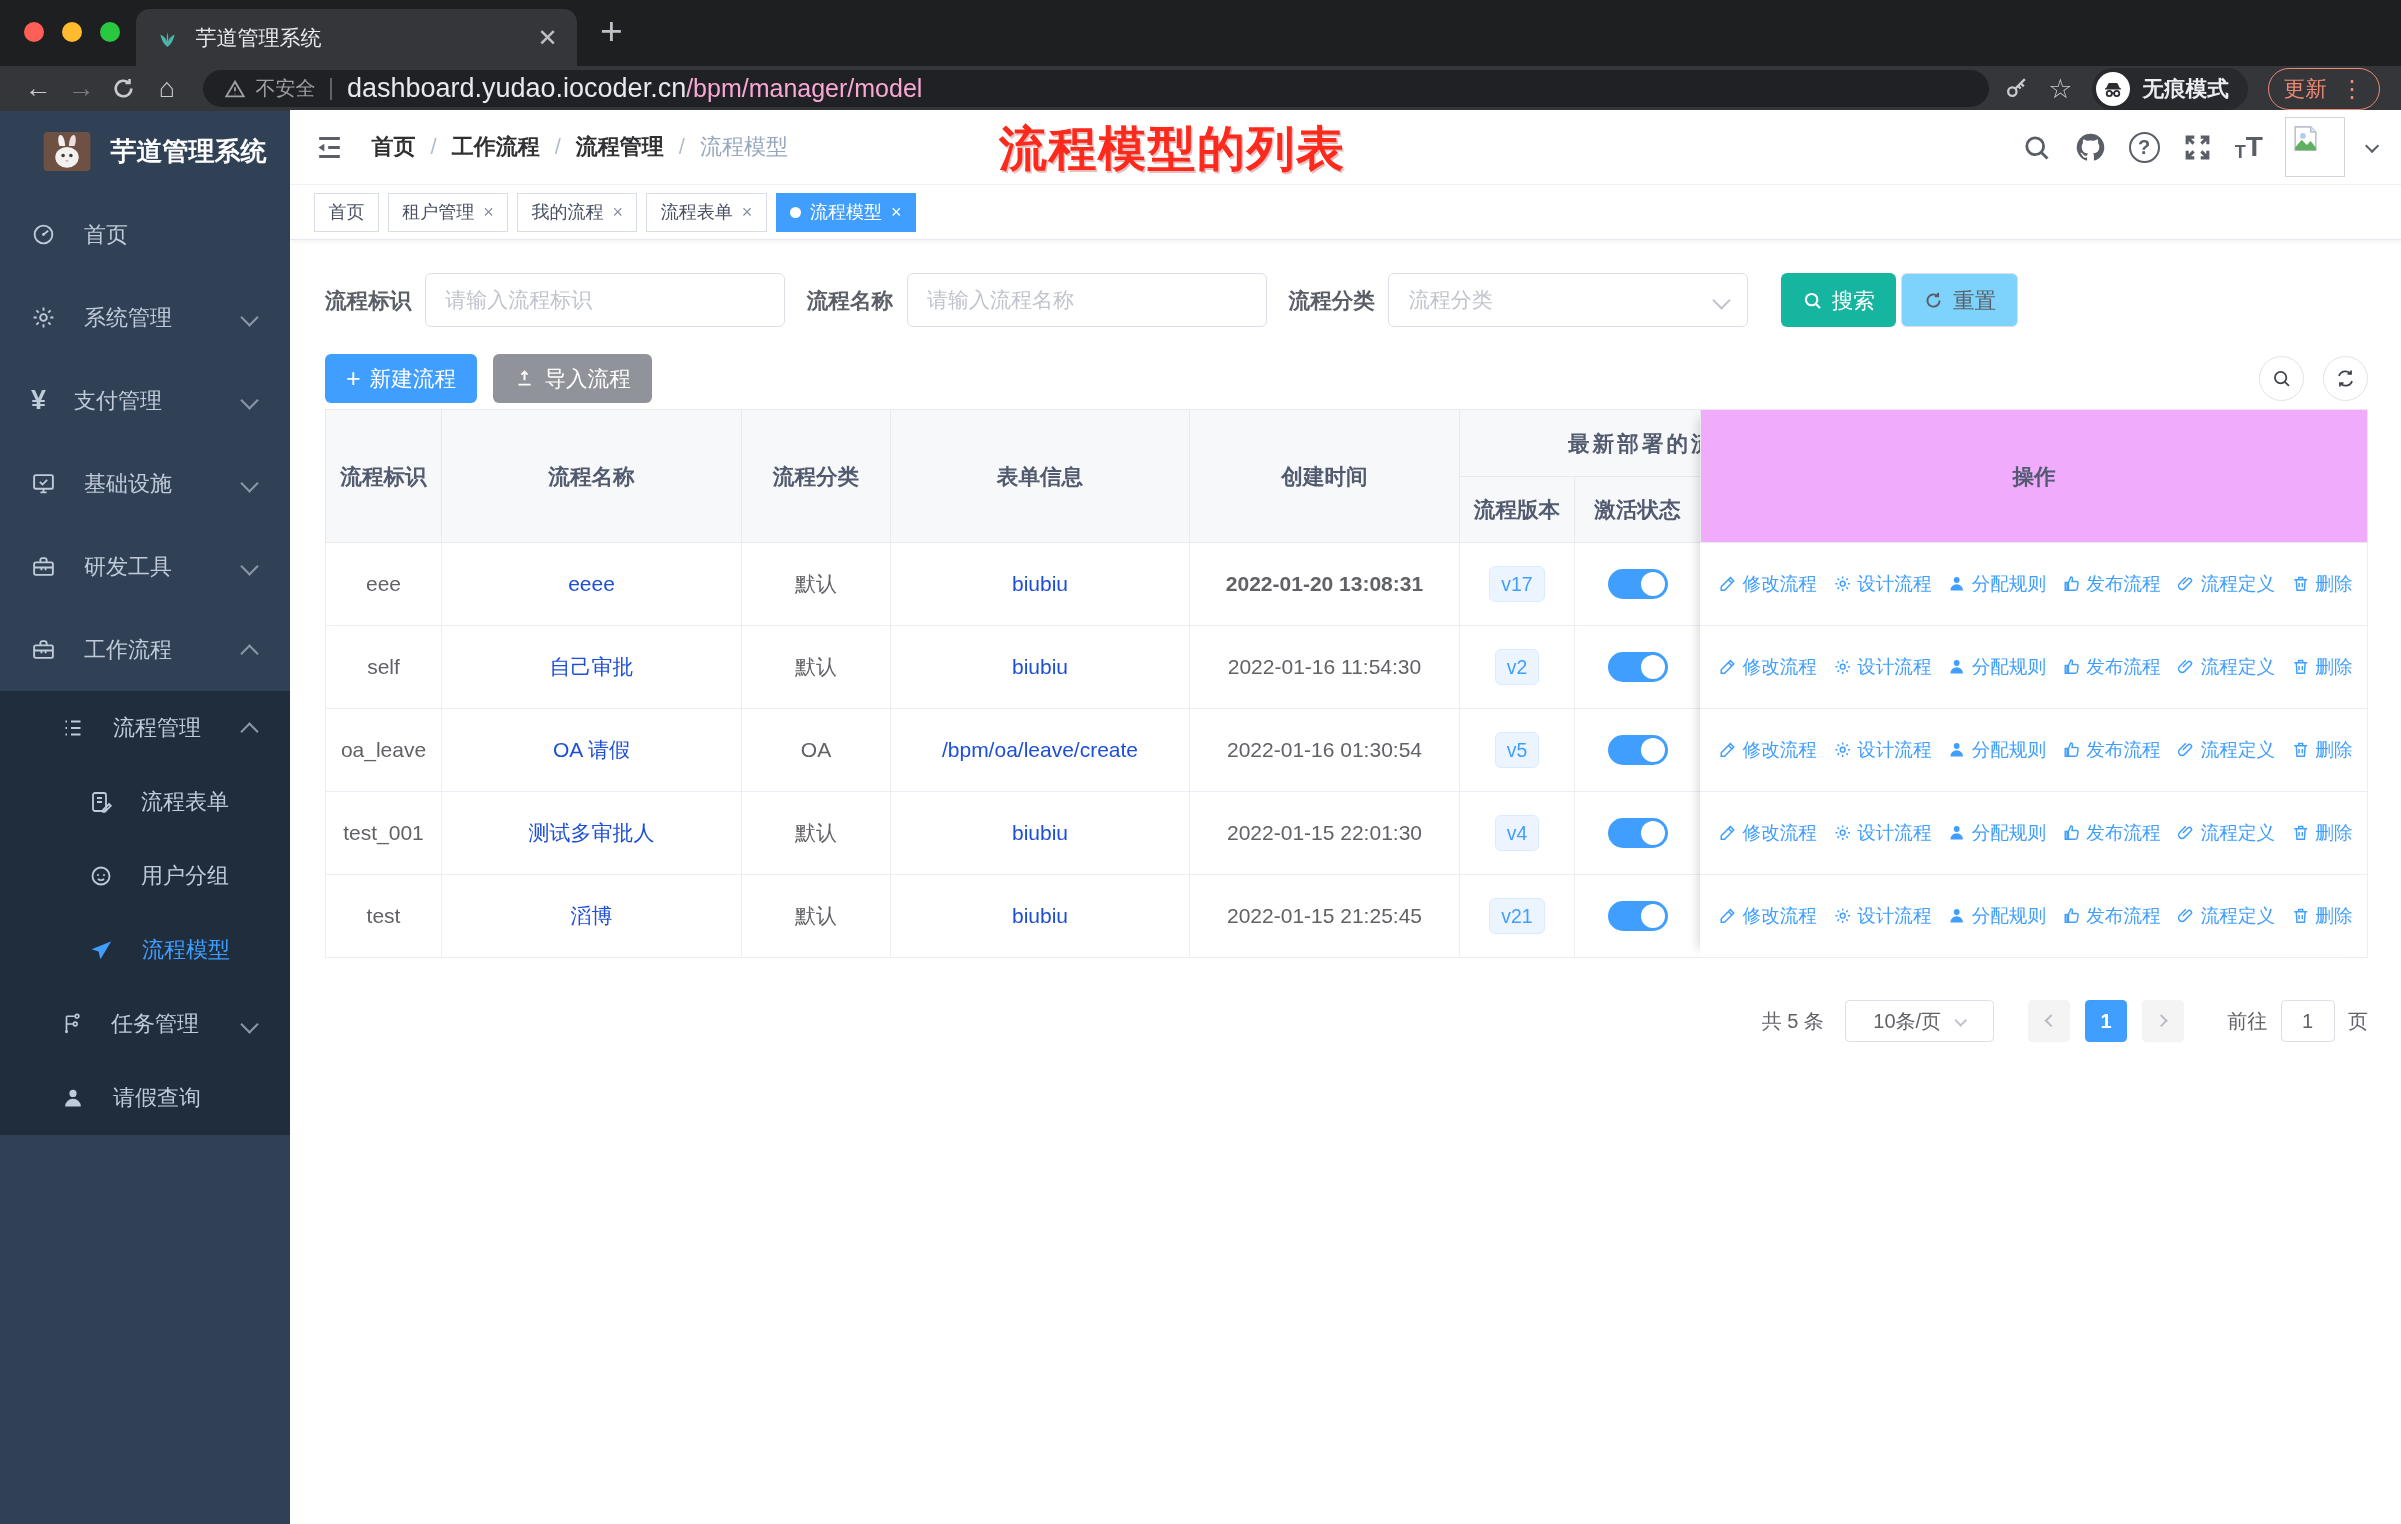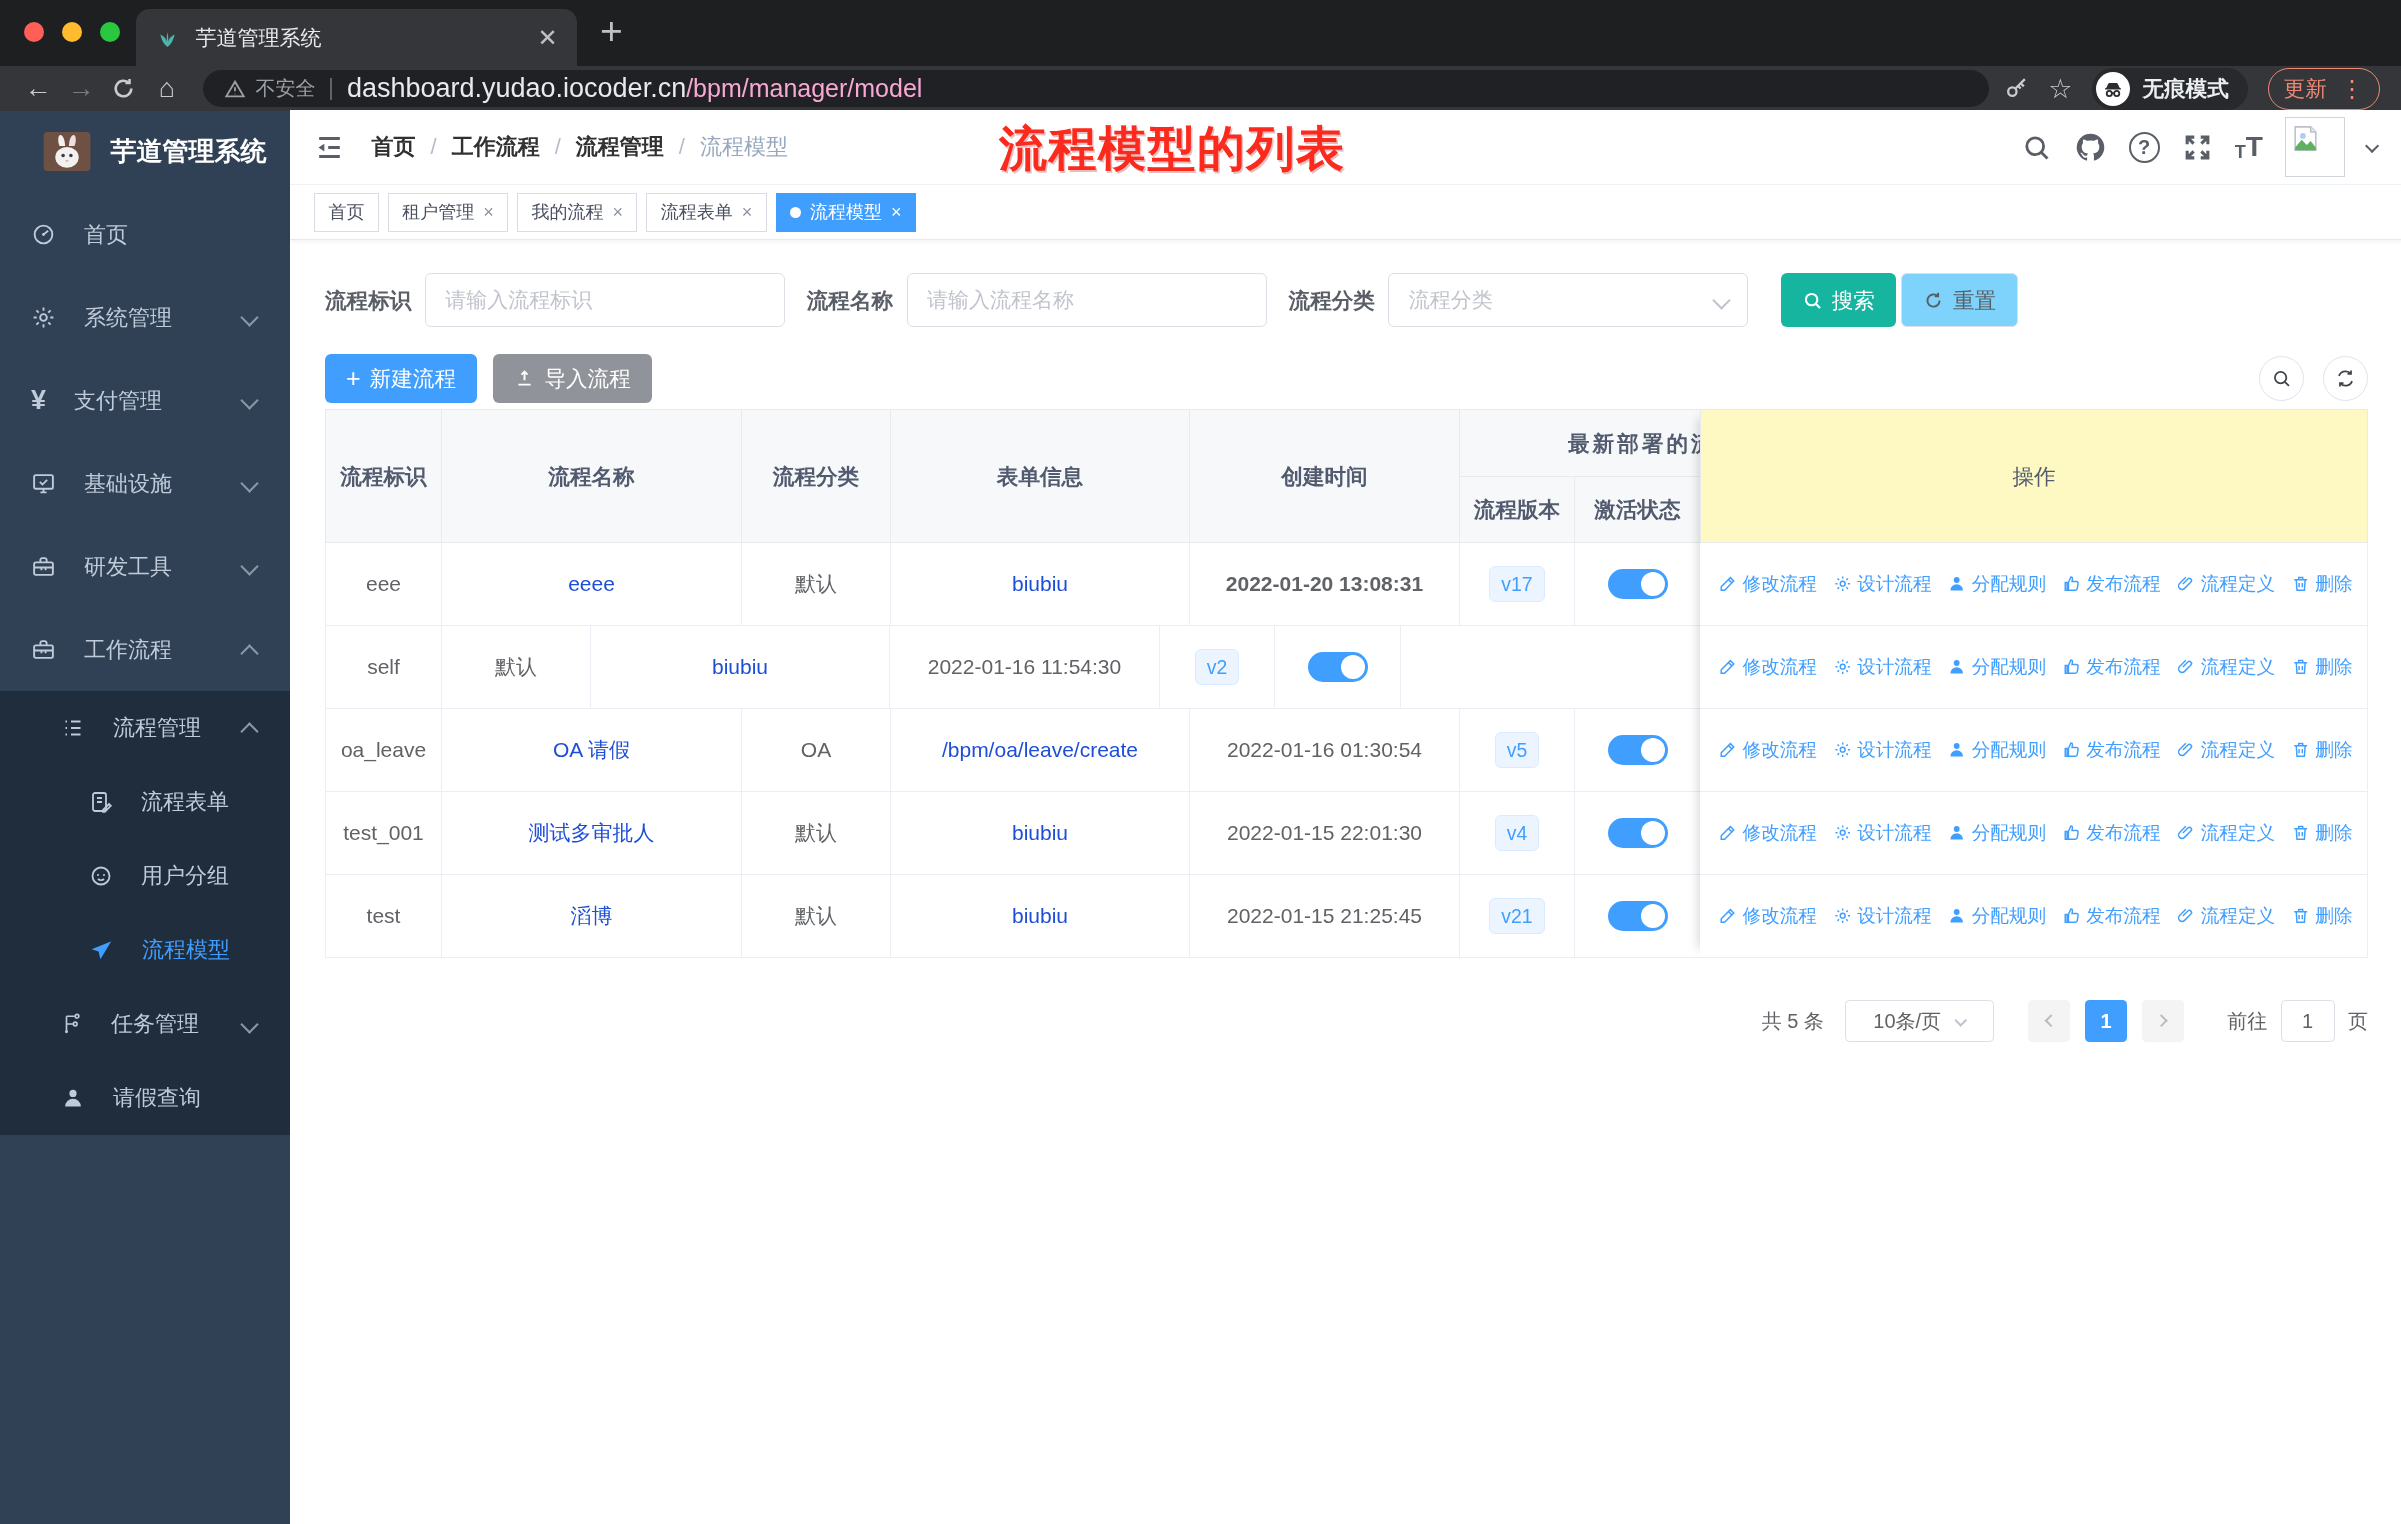--- a/index.html
+++ b/index.html
@@ -121,22 +121,22 @@
   .tbody{border-left:0.7px solid #ebeef5}
   .tr{display:flex;height:83px;border-bottom:0.7px solid #ebeef5;box-sizing:border-box;background:#fff}
   .td{height:100%;display:flex;align-items:center;justify-content:center;border-right:0.7px solid #ebeef5;
       box-sizing:border-box;font-size:21px;flex:none}
   .td.link,.a-link{color:#1d4ed8;cursor:pointer}
   .ver-tag{background:#ecf5ff;border:0.7px solid #d9ecff;color:#409eff;font-size:19.4px;padding:5.2px 11px;border-radius:6px}
   .switch{width:60px;height:30px;border-radius:15px;background:#409eff;position:relative;cursor:pointer}
   .switch::after{content:"";position:absolute;right:3px;top:3px;width:24px;height:24px;border-radius:50%;background:#fff}
   .fixed-col{position:absolute;top:0;left:1375px;width:668px;background:#fff;
              box-shadow:-10.4px 0 10.4px -9px rgba(0,0,0,.18)}
-  .fc-head{height:134px;background:#fef9c3;border:0.7px solid #e8eaec;box-sizing:border-box;display:flex;
-           align-items:center;justify-content:center;font-weight:normal;color:#515a6e;font-size:21.6px}
+  .fc-head{height:134px;background:#f0abfc;border:0.7px solid #e8eaec;box-sizing:border-box;display:flex;
+           align-items:center;justify-content:center;font-weight:bold;color:#515a6e;font-size:21.6px}
   .fc-row{height:83px;border-bottom:0.7px solid #ebeef5;border-right:0.7px solid #ebeef5;box-sizing:border-box;
           display:flex;align-items:center;padding-left:18px;gap:15.6px}
   .action{color:#409eff;font-size:18.6px;display:flex;align-items:center;gap:5.2px;white-space:nowrap;cursor:pointer}
 
   
   .pager{display:flex;align-items:center;justify-content:flex-end;margin-top:42px;font-size:20px;color:#606266}
   .pg-total{margin-right:21px}
   .pg-size{width:149px;height:42px;border:0.7px solid #dcdfe6;border-radius:4.5px;display:flex;align-items:center;
            justify-content:center;gap:15px;box-sizing:border-box;margin-right:27px;background:#fff}
   .pg-size .chev{width:7.4px;height:7.4px;color:#c0c4cc}
@@ -526,20 +526,21 @@
               <div class="td" style="width: 115px;">
                 <span class="ver-tag">v17</span>
               </div>
               <div class="td" style="width: 126px;">
                 <span class="switch"></span>
               </div>
               <div class="td" style="flex: 1 1 0%; border-right: none;"></div>
             </div>
             <div class="tr">
               <div class="td" style="width: 116px;">self</div>
+              <div class="td link" style="width: 300px;">自己审批</div>
               <div class="td" style="width: 149px;">默认</div>
               <div class="td link" style="width: 299px;">biubiu</div>
               <div class="td" style="width: 270px;">2022-01-16 11:54:30</div>
               <div class="td" style="width: 115px;">
                 <span class="ver-tag">v2</span>
               </div>
               <div class="td" style="width: 126px;">
                 <span class="switch"></span>
               </div>
               <div class="td" style="flex: 1 1 0%; border-right: none;"></div>

